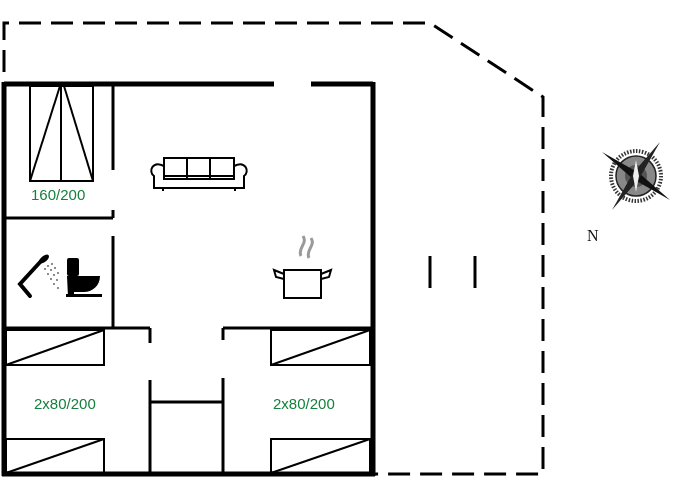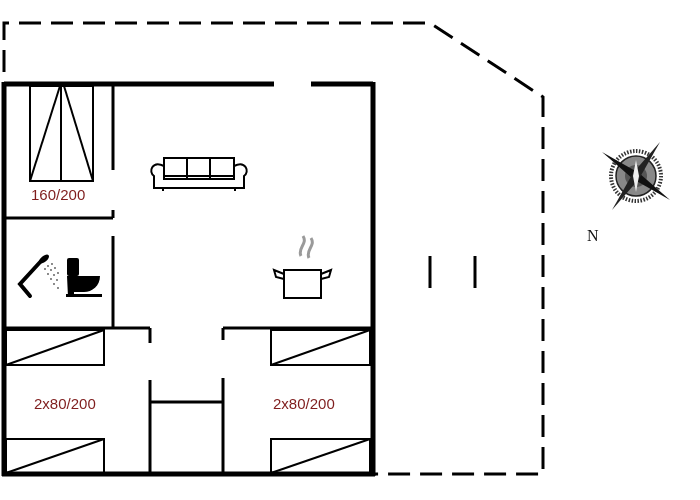--- a/index.html
+++ b/index.html
@@ -1,18 +1,18 @@
 <!DOCTYPE html>
 <html><head>
   <meta charset="utf-8">
   <style>
     html, body { margin: 0; padding: 0; background: #ffffff; }
     body { width: 700px; height: 500px; overflow: hidden; position: relative; font-family: "Liberation Sans", sans-serif; }
     .plan { position: absolute; left: 0; top: 0; }
-    .label { position: absolute; font-family: "Liberation Sans", sans-serif; font-size: 15px; color: #7f1d1d; white-space: nowrap; }
+    .label { position: absolute; font-family: "Liberation Sans", sans-serif; font-size: 15px; color: #15803d; white-space: nowrap; }
     .north { position: absolute; font-family: "Liberation Serif", serif; font-size: 16px; color: #111; }
   </style>
 </head>
 <body>
 
 <svg class="plan" width="700" height="500" viewBox="0 0 700 500" xmlns="http://www.w3.org/2000/svg">
 
   <g fill="none" stroke="#000" stroke-width="3" stroke-dasharray="22,10">
     <path d="M4,72 L4,23 L430,23 L543,97 L543,474 L372,474"></path>
   </g>

